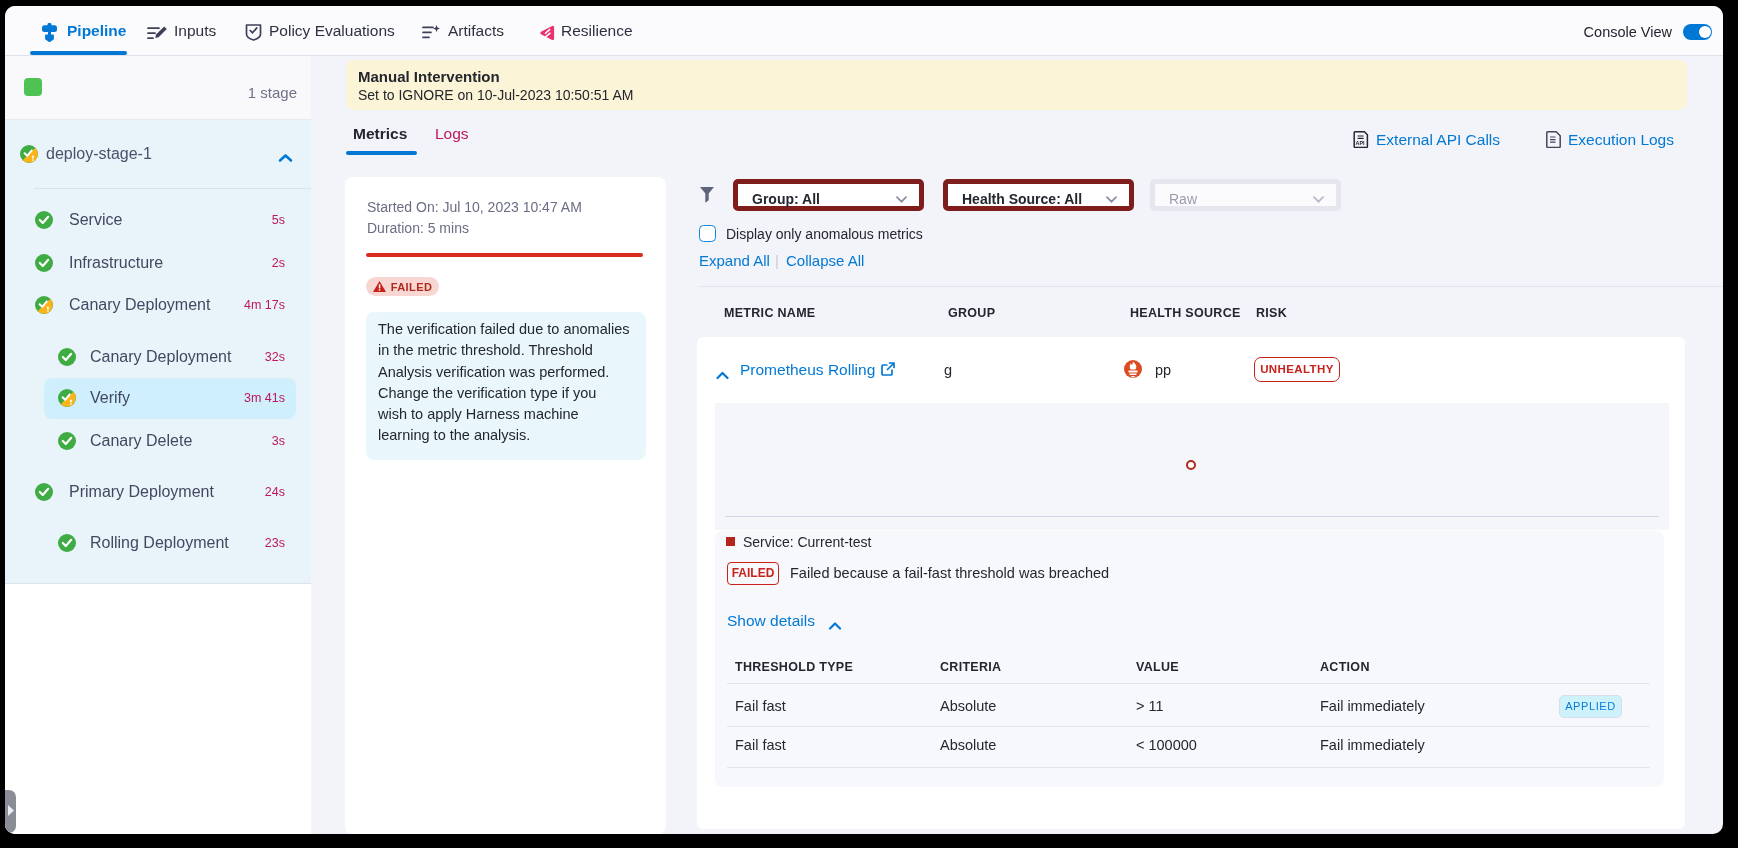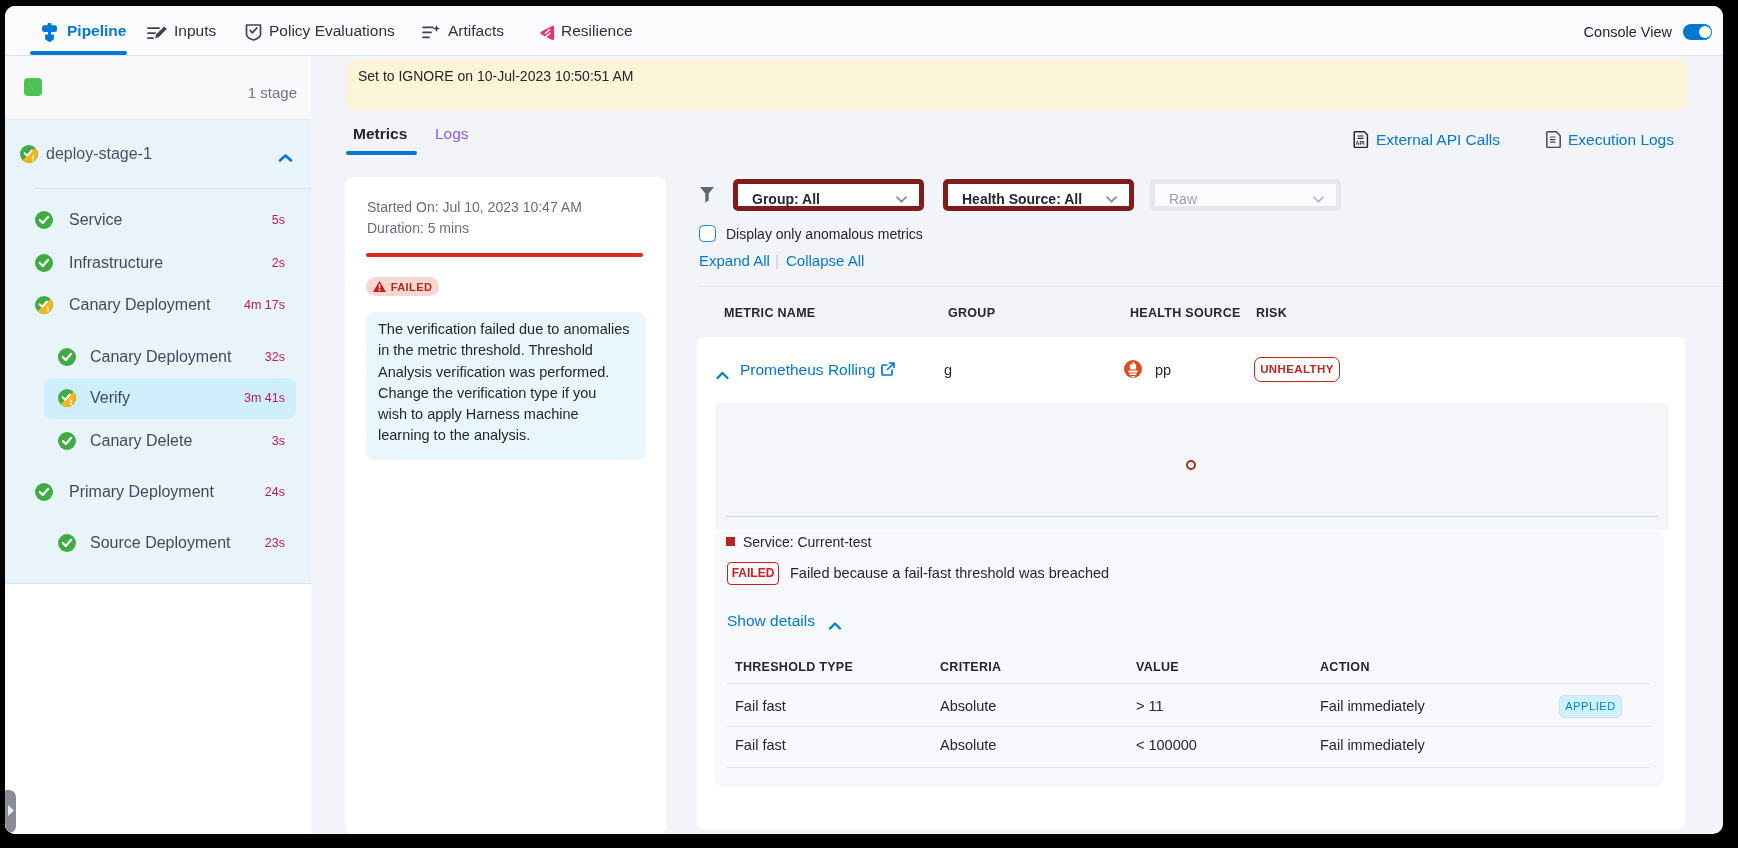--- a/index.html
+++ b/index.html
@@ -153,31 +153,31 @@
 <div class="ab" style="left:30px;top:477px"><svg width="18" height="18" viewBox="0 0 18 18">
         <circle cx="9" cy="9" r="9" fill="#3fab43"></circle>
         <path d="M4.8 9l3 3 5.4-6.2" fill="none" stroke="#fff" stroke-width="2.2" stroke-linecap="round" stroke-linejoin="round"></path>
       </svg></div>
 <div class="ab it" style="left:64px;top:476px">Primary Deployment</div>
 <div class="ab dur" style="top:478px">24s</div>
 <div class="ab" style="left:53px;top:528px"><svg width="18" height="18" viewBox="0 0 18 18">
         <circle cx="9" cy="9" r="9" fill="#3fab43"></circle>
         <path d="M4.8 9l3 3 5.4-6.2" fill="none" stroke="#fff" stroke-width="2.2" stroke-linecap="round" stroke-linejoin="round"></path>
       </svg></div>
-<div class="ab it" style="left:85px;top:527px">Source Deployment</div>
+<div class="ab it" style="left:85px;top:527px">Rolling Deployment</div>
 <div class="ab dur" style="top:529px">23s</div>
 <div class="ab handle">
       <svg style="position:absolute;left:2px;top:15px" width="7" height="11" viewBox="0 0 7 11">
         <path fill="#e8eef4" d="M1 0l6 5.5L1 11z"></path>
       </svg>
     </div>
 
-<div class="ab banner"><span>Set to IGNORE on 10-Jul-2023 10:50:51 AM</span></div>
+<div class="ab banner"><b>Manual Intervention</b><span>Set to IGNORE on 10-Jul-2023 10:50:51 AM</span></div>
 <div class="ab mtab" style="left:348px;font-weight:700;color:#22242e">Metrics</div>
-<div class="ab mtab" style="left:430px;color:#8b5cf6">Logs</div>
+<div class="ab mtab" style="left:430px;color:#be185d">Logs</div>
 <div class="ab mtabu"></div>
 <div class="ab" style="left:1348px;top:125px"><svg width="16" height="17" viewBox="0 0 16 17" fill="none">
         <path d="M2.2.8h9.2l3 3v11.6a1 1 0 0 1-1 1H2.2a1 1 0 0 1-1-1V1.8a1 1 0 0 1 1-1z" stroke="#23252f" stroke-width="1.5" stroke-linejoin="round"></path>
         <path d="M4.6 5h6M4.6 7.4h6" stroke="#23252f" stroke-width="1.2"></path>
         <text x="2.6" y="14.2" font-size="5.4" font-weight="bold" fill="#23252f" font-family="Liberation Sans,sans-serif">API</text>
       </svg></div>
 <div class="ab blink" style="left:1371px;top:125px">External API Calls</div>
 <div class="ab" style="left:1541px;top:125px"><svg width="15" height="17" viewBox="0 0 15 17" fill="none">
         <path d="M1.8.8h8.4l4 4v10.6a1 1 0 0 1-1 1H1.8a1 1 0 0 1-1-1V1.8a1 1 0 0 1 1-1z" stroke="#43465a" stroke-width="1.5" stroke-linejoin="round"></path>
         <path d="M4 6h5.5M4 8.6h5.5M4 11.2h5.5" stroke="#43465a" stroke-width="1.2"></path>

